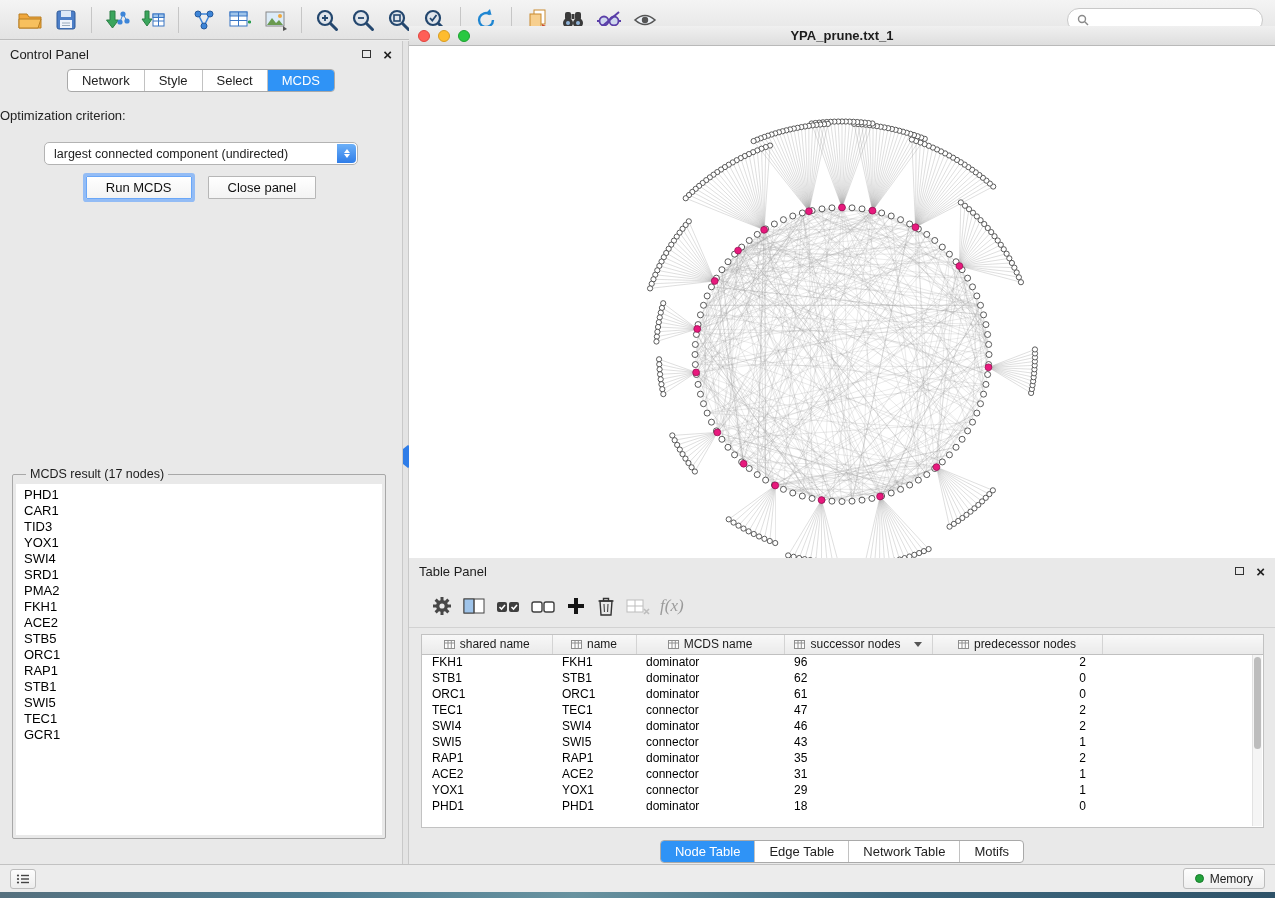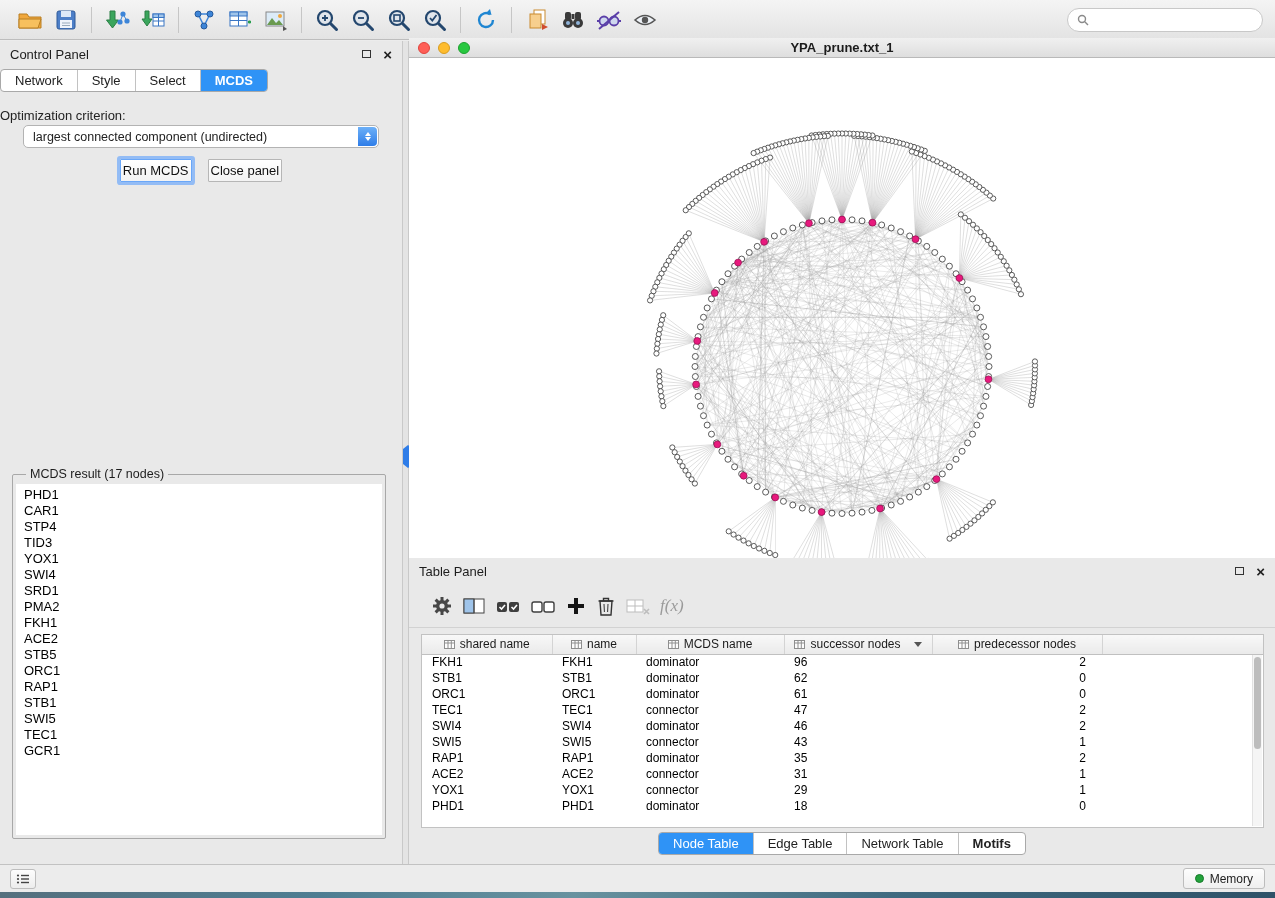--- a/index.html
+++ b/index.html
@@ -19,52 +19,52 @@
 
   
   #control-panel { position:absolute; top:41px; left:0; width:402px; bottom:27px; background:#e9e9e9; }
   .panel-titlebar { height:26px; display:flex; align-items:center; padding:0 10px; font-size:13px; color:#1d1d1d; }
   .panel-titlebar .win-ctrls { margin-left:auto; display:flex; align-items:center; gap:12px; }
   .float-icon { width:9px; height:8px; border:1.5px solid #333; display:inline-block; }
   .close-x { font-size:15px; font-weight:bold; color:#222; line-height:1; }
 
   .seg-group { display:flex; border:1px solid #a9a9a9; border-radius:4px; overflow:hidden; background:#fff; }
   .seg { padding:3px 14px; font-size:13px; color:#222; border-right:1px solid #c2c2c2; white-space:nowrap; }
-  .seg:last-child { border-right:none;font-weight:bold; }
+  .seg:last-child { border-right:none; }
   .seg.active { background:#2f93f6; color:#fff; }
-  #cp-tabs-row { display:flex; justify-content:flex-start; margin-top:2px; }
+  #cp-tabs-row { display:flex; justify-content:center; margin-top:2px; }
 
   #opt-label { text-align:left; margin-top:16px; font-size:13px; }
-  #combo { margin:2px auto 0; width:356px; height:23px; background:#fff; border:1px solid #b3b3b3; border-radius:5px;
+  #combo { margin:19px auto 0; width:314px; height:23px; background:#fff; border:1px solid #b3b3b3; border-radius:5px;
     position:relative; display:flex; align-items:center; padding-left:9px; font-size:12.5px; }
   #combo-btn { position:absolute; right:1px; top:1px; bottom:1px; width:19px; border-radius:0 4px 4px 0;
     background:linear-gradient(#6cb0f8,#2f7de8); display:flex; flex-direction:column; align-items:center; justify-content:center; gap:1px; }
   #combo-btn .tri-up { width:0;height:0;border-left:3.5px solid transparent;border-right:3.5px solid transparent;border-bottom:4px solid #fff; }
   #combo-btn .tri-dn { width:0;height:0;border-left:3.5px solid transparent;border-right:3.5px solid transparent;border-top:4px solid #fff; }
 
   #btn-row { display:flex; justify-content:center; gap:16px; margin-top:11px; }
-  .mac-btn { height:23px; padding:0 2px; background:linear-gradient(#ffffff,#f3f3f3); border:1px solid #b6b6b6;
+  .mac-btn { height:23px; padding:0 19px; background:linear-gradient(#ffffff,#f3f3f3); border:1px solid #b6b6b6;
     border-radius:1px; font-size:13px; color:#111; font-family:inherit; }
   .focus-ring { box-shadow:0 0 0 3px rgba(77,151,255,0.55); border-color:#6aa7f8; }
 
   #result-fieldset { position:absolute; top:426px; left:12px; right:16px; height:372px;
     border:1px solid #a8a8a8; border-radius:2px; padding:2px; background:transparent; }
   #result-fieldset legend { font-size:12.5px; padding:0 4px; margin-left:11px; color:#1d1d1d; }
   #mcds-list { position:absolute; left:3px; right:3px; top:3px; bottom:3px; background:#fff; overflow:hidden;
     padding:3px 0 0 8px; font-size:13px; line-height:16px; color:#000; }
 
   
   #splitter { position:absolute; left:402px; width:7px; top:41px; bottom:34px; background:#e4e4e4;
     border-left:1px solid #c9c9c9; border-right:1px solid #c9c9c9; }
   #splitter .sp-handle { position:absolute; top:408px; left:0; width:5px; }
   #splitter .tri-l { width:0;height:0;border-top:4px solid transparent;border-bottom:4px solid transparent;border-right:5px solid #2f7de8; margin:2px 0; }
   #splitter .tri-r { width:0;height:0;border-top:4px solid transparent;border-bottom:4px solid transparent;border-left:5px solid #2f7de8; margin:2px 0; }
 
   
-  #network-window { position:absolute; left:409px; right:0; top:38px; height:623px; }
+  #network-window { position:absolute; left:409px; right:0; top:26px; height:623px; }
   #net-titlebar { height:20px; background:linear-gradient(#f0f0f0,#dedede); border-bottom:1px solid #b9b9b9;
     display:flex; align-items:center; padding:0 9px; position:relative; }
   .dot { width:12px; height:12px; border-radius:50%; margin-right:8px; }
   .dot.red { background:#ff5f57; border:0.5px solid #e0443e; }
   .dot.yellow { background:#febc2e; border:0.5px solid #d89c20; }
   .dot.green { background:#28c840; border:0.5px solid #1da12f; }
   #net-title { position:absolute; left:0; right:0; text-align:center; font-size:13px; font-weight:bold; color:#1c1c1c; pointer-events:none; }
   #net-canvas { position:absolute; top:20px; left:0; right:0; bottom:0; background:#fff; border-bottom:1px solid #c4c4c4; }
   #netsvg { width:100%; height:100%; display:block; }
 
@@ -84,21 +84,21 @@
   .hicon { flex:0 0 auto; }
   .sort-arrow { width:0; height:0; border-left:4px solid transparent; border-right:4px solid transparent;
     border-top:5px solid #555; display:inline-block; margin-left:8px; }
   tbody td { height:16px; font-size:12px; color:#000; padding:0 10px; white-space:nowrap; overflow:hidden; }
   td.num-succ { text-align:left; padding-right:28px; }
   td.num-pred { text-align:right; padding-right:16px; }
 
   #tbl-scrollbar { position:absolute; top:20px; right:1px; width:10px; bottom:1px; background:#f5f5f5; border-left:1px solid #e2e2e2; }
   #tbl-thumb { position:absolute; top:2px; left:1px; width:7px; height:92px; background:#bdbdbd; border-radius:4px; }
 
-  #tp-tabs-row { position:absolute; bottom:9px; left:0; right:0; display:flex; justify-content:center; }
+  #tp-tabs-row { position:absolute; bottom:1px; left:0; right:0; display:flex; justify-content:center; }
 
   
   #statusbar { position:absolute; left:0; right:0; bottom:6px; height:28px; background:#ececec;
     border-top:1px solid #c2c2c2; display:flex; align-items:center; padding:0 10px;justify-content:center; }
   #list-btn { width:26px; height:20px; border:1px solid #bdbdbd; border-radius:3px;
     background:linear-gradient(#fdfdfd,#ededed); display:flex; align-items:center; justify-content:center; }
   #memory-btn { margin-left:auto; height:21px; padding:0 11px; border:1px solid #bdbdbd; border-radius:3px;
     background:linear-gradient(#fdfdfd,#efefef); display:flex; align-items:center; gap:6px; font-size:12px; color:#222; }
   #memory-dot { width:9px; height:9px; border-radius:50%; background:#23a33c; border:1px solid #157a29; }
   #desktop-strip { position:absolute; left:0; right:0; bottom:0; height:6px;
@@ -275,21 +275,20 @@
   </div>
   <div id="btn-row">
     <button class="mac-btn focus-ring">Run MCDS</button>
     <button class="mac-btn">Close panel</button>
   </div>
   <fieldset id="result-fieldset">
     <legend>MCDS result (17 nodes)</legend>
     <div id="mcds-list">
         <div>PHD1</div>
         <div>CAR1</div>
-        <div>STP4</div>
         <div>TID3</div>
         <div>YOX1</div>
         <div>SWI4</div>
         <div>SRD1</div>
         <div>PMA2</div>
         <div>FKH1</div>
         <div>ACE2</div>
         <div>STB5</div>
         <div>ORC1</div>
         <div>RAP1</div>

